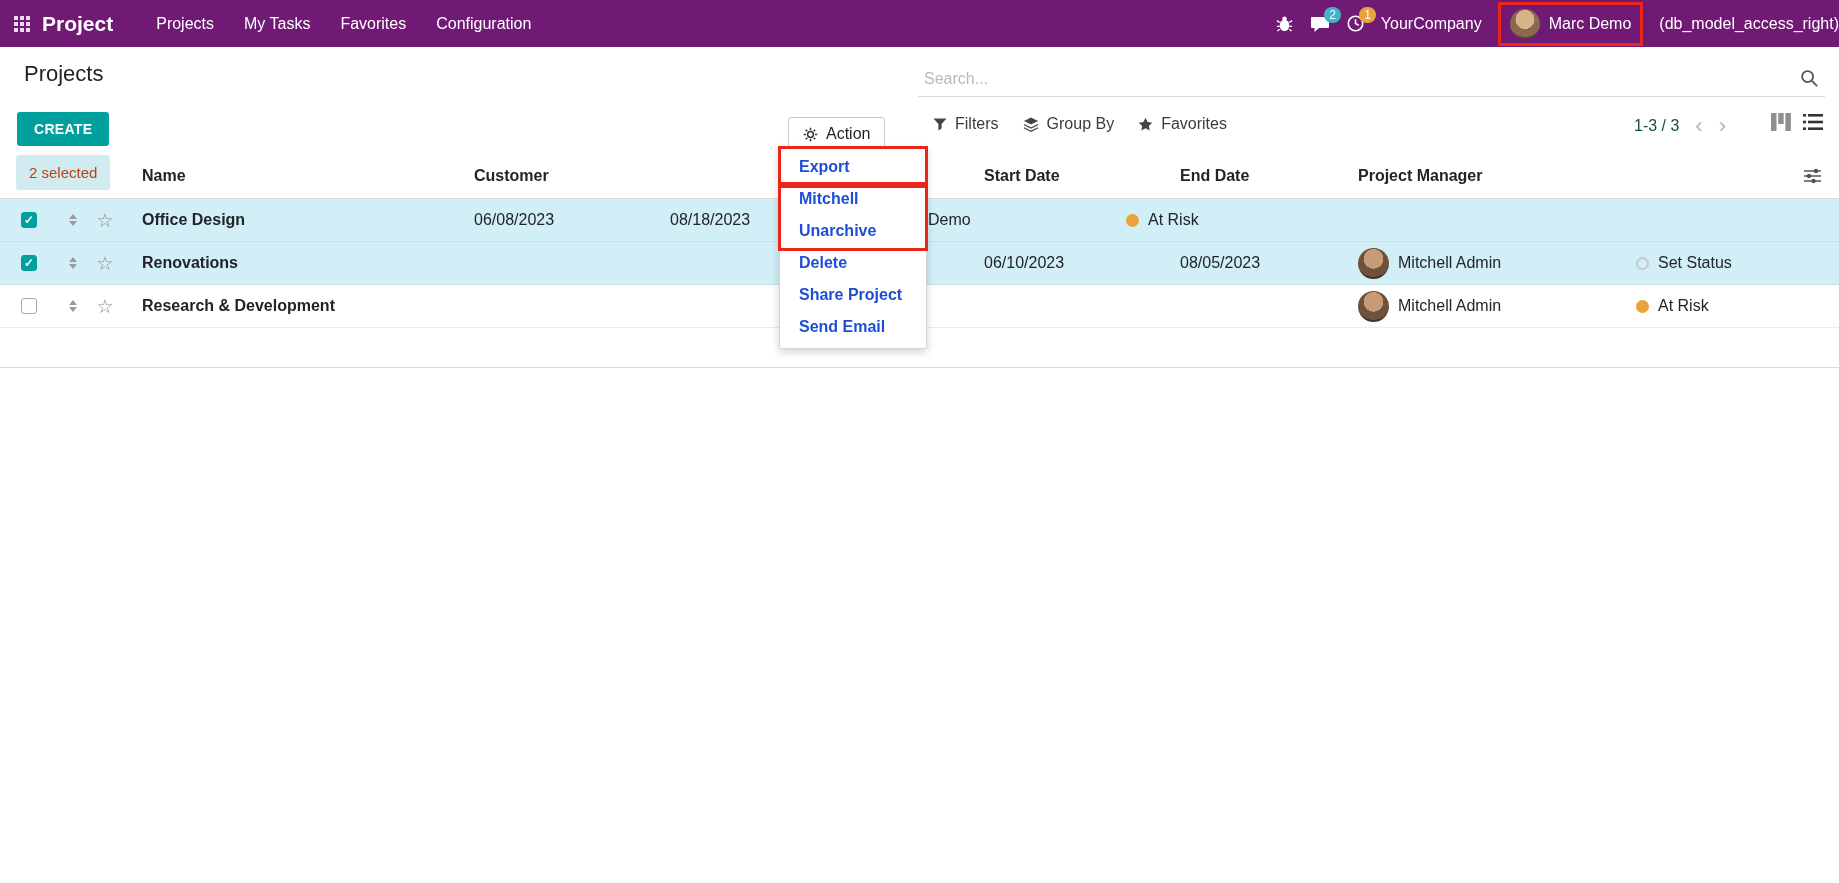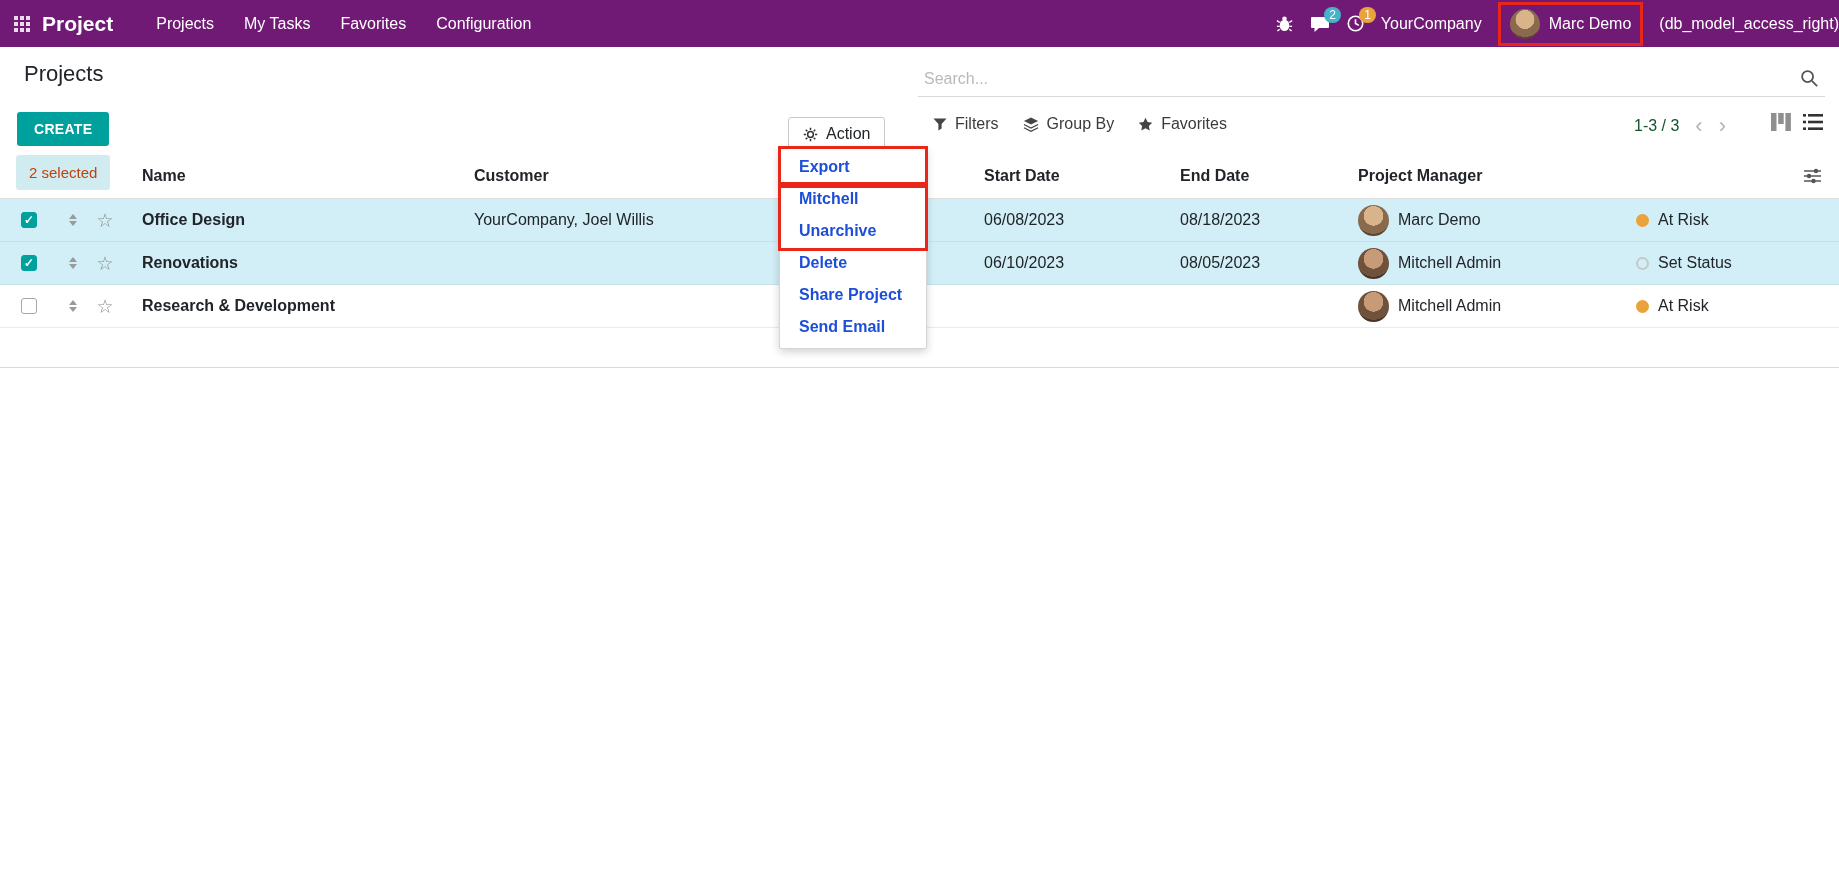--- a/index.html
+++ b/index.html
@@ -311,21 +311,20 @@
   <div class="t-row selected">
     <div class="c-sel">
         <div class="cb checked"></div>
       </div>
     <div class="c-handle">
         <div class="tri-up"></div>
         <div class="tri-down"></div>
       </div>
     <div class="c-star"><span class="star"></span></div>
     <div class="c-name">Office Design</div>
-    <div class="c-customer">YourCompany, Joel Willis</div>
     <div class="c-start">06/08/2023</div>
     <div class="c-end">08/18/2023</div>
     <div class="c-manager">
       <span class="avatar av-marc"></span>
       <span>Marc Demo</span>
     </div>
     <div class="c-status">
       <span class="dot dot-orange"></span>
       <span>At Risk</span>
     </div>

